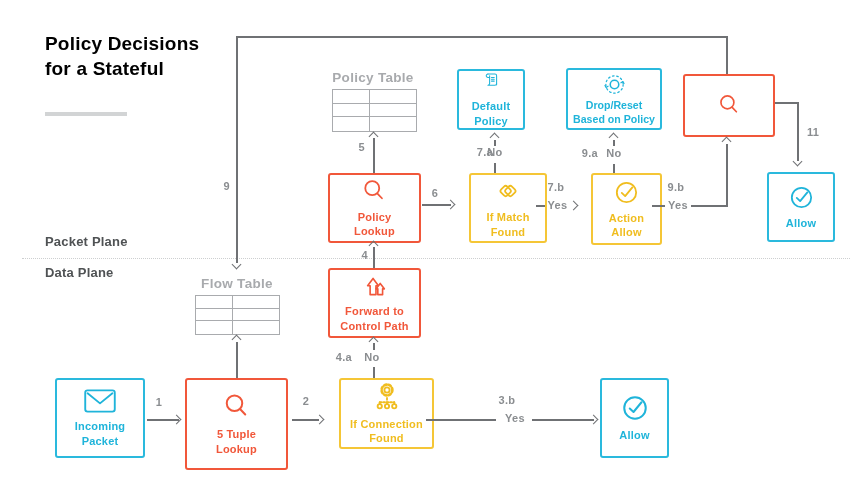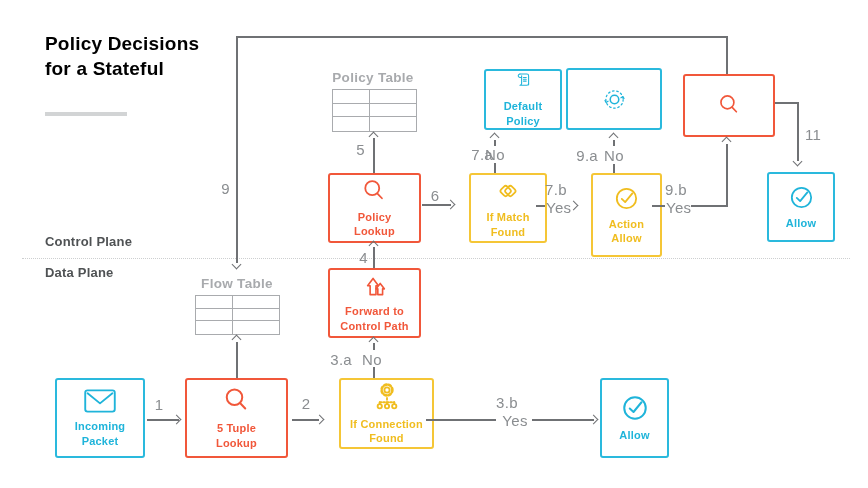--- a/index.html
+++ b/index.html
@@ -35,35 +35,35 @@
   .yellow{border-color:#f5c636;color:#f0bd1f;margin-left:12px;}
   .nicon{display:block;}
 
   
   .hl{position:absolute;height:1.5px;background:#6f7174;}
   .vl{position:absolute;width:1.5px;background:#6f7174;}
   .ch{position:absolute;width:7px;height:7px;box-sizing:border-box;}
   .ch.r{border-top:1.5px solid #6f7174;border-right:1.5px solid #6f7174;transform:rotate(45deg);}
   .ch.u{border-top:1.5px solid #6f7174;border-left:1.5px solid #6f7174;transform:rotate(45deg);}
   .ch.d{border-bottom:1.5px solid #6f7174;border-right:1.5px solid #6f7174;transform:rotate(45deg);}
-  .el{position:absolute;font-size:15px;font-weight:400;color:#8a8d90;letter-spacing:.3px;text-align:center;}
+  .el{position:absolute;font-size:11px;font-weight:700;color:#8a8d90;letter-spacing:.3px;text-align:center;}
   .el.right{text-align:right;}
 </style>
 </head>
 <body>
 
 <div class="stage">
 
   <div class="title">
     <span>Policy Decisions</span>
     <span>for a Stateful</span>
   </div>
   <div class="underline"></div>
 
-  <div class="plane" style="top:234px">Control Plane</div>
+  <div class="plane" style="top:234px">Packet Plane</div>
   <div class="divider"></div>
   <div class="plane" style="top:265px">Data Plane</div>
 
   <div class="tlabel" style="left:330px;top:70px;width:86px">Policy Table</div>
   <div class="tgrid" style="left:332px;top:89px;width:83px;height:41px">
     <span></span>
       <span></span>
       <span></span>
       <span></span>
       <span></span>
@@ -84,21 +84,21 @@
     <svg class="nicon" width="34" height="26" viewBox="0 0 28 22" fill="none" stroke="currentColor" stroke-width="1.6" stroke-linecap="round" stroke-linejoin="round">
         <rect x="1.5" y="2" width="25" height="18" rx="2"></rect>
         <polyline points="3.5,4.5 14,13 24.5,4.5"></polyline>
       </svg>
     <span class="nlabel">
         <span>Incoming</span>
         <span>Packet</span>
       </span>
   </div>
 
-  <div class="node orange" style="left:185px;top:378px;width:103px;height:80px">
+  <div class="node orange" style="left:185px;top:378px;width:103px;height:92px">
     <svg class="nicon" width="30" height="30" viewBox="0 0 24 24" fill="none" stroke="currentColor" stroke-width="1.6" stroke-linecap="round">
         <circle cx="10" cy="9" r="6.2"></circle>
         <line x1="14.6" y1="13.8" x2="18.6" y2="18"></line>
       </svg>
     <span class="nlabel">
         <span>5 Tuple</span>
         <span>Lookup</span>
       </span>
   </div>
 
@@ -158,21 +158,21 @@
     <svg class="nicon" width="28" height="28" viewBox="0 0 24 24" fill="none" stroke="currentColor" stroke-width="1.5" stroke-linejoin="round">
         <rect x="6.3" y="8.3" width="7.4" height="7.4" rx="2" transform="rotate(45 10 12)"></rect>
         <rect x="10.3" y="8.3" width="7.4" height="7.4" rx="2" transform="rotate(45 14 12)"></rect>
       </svg>
     <span class="nlabel">
         <span>If Match</span>
         <span>Found</span>
       </span>
   </div>
 
-  <div class="node yellow" style="left:579px;top:173px;width:71px;height:84px">
+  <div class="node yellow" style="left:579px;top:173px;width:71px;height:72px">
     <svg class="nicon" width="27" height="27" viewBox="0 0 24 24" fill="none" stroke="currentColor" stroke-width="1.6" stroke-linecap="round" stroke-linejoin="round">
         <circle cx="12" cy="12" r="8.6"></circle>
         <polyline points="7.8,12.4 10.8,15.2 17.2,7.4"></polyline>
       </svg>
     <span class="nlabel">
         <span>Action</span>
         <span>Allow</span>
       </span>
   </div>
 
@@ -180,21 +180,21 @@
     <svg class="nicon" width="27" height="27" viewBox="0 0 24 24" fill="none" stroke="currentColor" stroke-width="1.6" stroke-linecap="round" stroke-linejoin="round">
         <circle cx="12" cy="12" r="8.6"></circle>
         <polyline points="7.8,12.4 10.8,15.2 17.2,7.4"></polyline>
       </svg>
     <span class="nlabel">
         <span>Allow</span>
         <span></span>
       </span>
   </div>
 
-  <div class="node cyan" style="left:484px;top:69px;width:78px;height:61px;gap:10px">
+  <div class="node cyan" style="left:457px;top:69px;width:68px;height:61px;gap:10px">
     <svg class="nicon" width="24" height="24" viewBox="0 0 24 24" fill="none" stroke="currentColor" stroke-width="1.4" stroke-linecap="round" stroke-linejoin="round">
         <path d="M8,4 h9.2 a2.1,2.1 0 0 1 2.1,2.1 V18"></path>
         <path d="M8,4 a2.2,2.2 0 1 0 0,4.4 h2.2"></path>
         <path d="M10.2,6.2 V16.4 a2.2,2.2 0 0 1 -2.2,2.2 H17 a2.3,2.3 0 0 0 2.3,-2.3"></path>
         <line x1="12.6" y1="8.4" x2="16.2" y2="8.4"></line>
         <line x1="12.6" y1="10.8" x2="16.2" y2="10.8"></line>
         <line x1="12.6" y1="13.2" x2="16.2" y2="13.2"></line>
       </svg>
     <span class="nlabel">
         <span>Default</span>
@@ -202,20 +202,24 @@
       </span>
   </div>
 
   <div class="node cyan tight" style="left:566px;top:68px;width:96px;height:62px;gap:2px">
     <svg class="nicon" width="25" height="25" viewBox="0 0 24 24" fill="none" stroke="currentColor" stroke-width="1.5" stroke-linecap="round" stroke-linejoin="round">
         <circle cx="12" cy="12" r="4.1"></circle>
         <circle cx="12" cy="12" r="8.3" stroke-width="1.2" stroke-dasharray="1.5 2.6"></circle>
         <path d="M2.9,12.9 l1,1.9 1.9,-1.1" stroke-width="1.2"></path>
         <path d="M21.1,11.1 l-1,-1.9 -1.9,1.1" stroke-width="1.2"></path>
       </svg>
+    <span class="nlabel">
+        <span>Drop/Reset</span>
+        <span>Based on Policy</span>
+      </span>
   </div>
 
   <div class="node orange" style="left:683px;top:74px;width:92px;height:63px;gap:2px">
     <svg class="nicon" width="25" height="25" viewBox="0 0 24 24" fill="none" stroke="currentColor" stroke-width="1.6" stroke-linecap="round">
         <circle cx="10" cy="9" r="6.2"></circle>
         <line x1="14.6" y1="13.8" x2="18.6" y2="18"></line>
       </svg>
   </div>
 
   <div class="hl" style="left:147px;top:419px;width:32px"></div>
@@ -225,21 +229,21 @@
   <div class="hl" style="left:292px;top:419px;width:27px"></div>
   <div class="ch r" style="left:316px;top:416px"></div>
   <div class="el" style="left:296px;top:395px;width:20px">2</div>
 
   <div class="vl" style="left:236px;top:342px;height:36px"></div>
   <div class="ch u" style="left:233px;top:336px"></div>
 
   <div class="vl" style="left:373px;top:367px;height:11px"></div>
   <div class="vl" style="left:373px;top:343px;height:7px"></div>
   <div class="ch u" style="left:370px;top:338px"></div>
-  <div class="el right" style="left:330px;top:351px;width:22px">3.a</div>
+  <div class="el right" style="left:330px;top:351px;width:22px">4.a</div>
   <div class="el" style="left:360px;top:351px;width:24px">No</div>
 
   <div class="hl" style="left:426px;top:419px;width:70px"></div>
   <div class="el" style="left:494px;top:394px;width:26px">3.b</div>
   <div class="el" style="left:500px;top:412px;width:30px">Yes</div>
   <div class="hl" style="left:532px;top:419px;width:62px"></div>
   <div class="ch r" style="left:590px;top:416px"></div>
 
   <div class="vl" style="left:373px;top:247px;height:21px"></div>
   <div class="ch u" style="left:370px;top:242px"></div>

